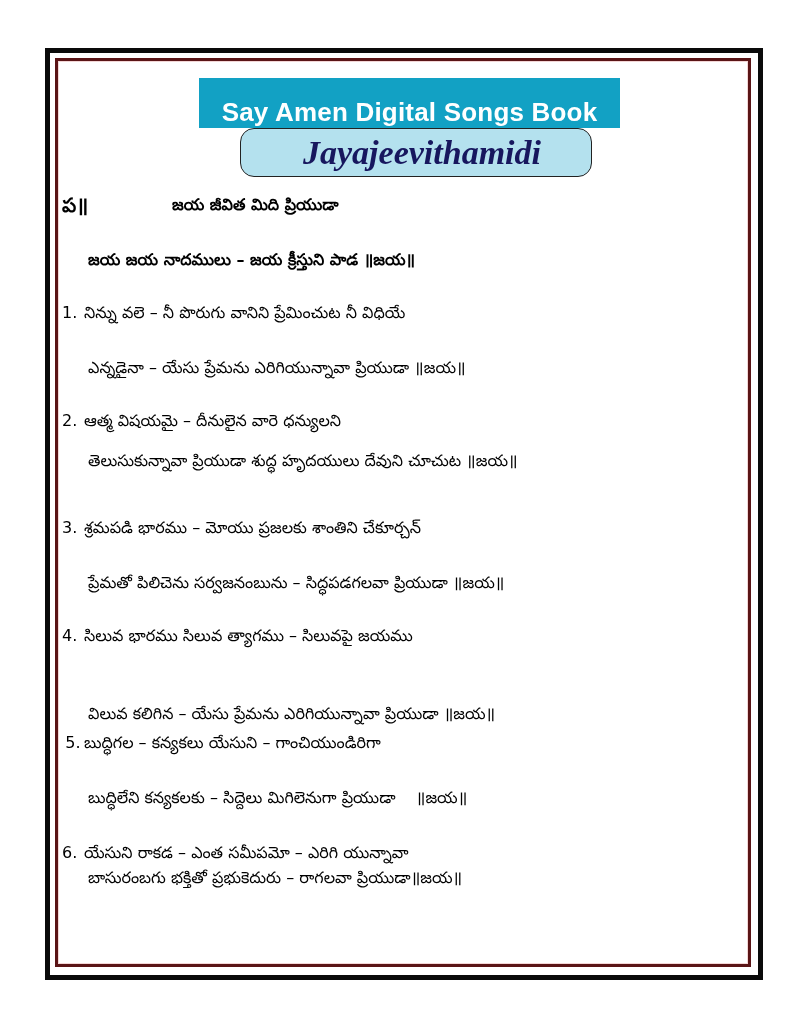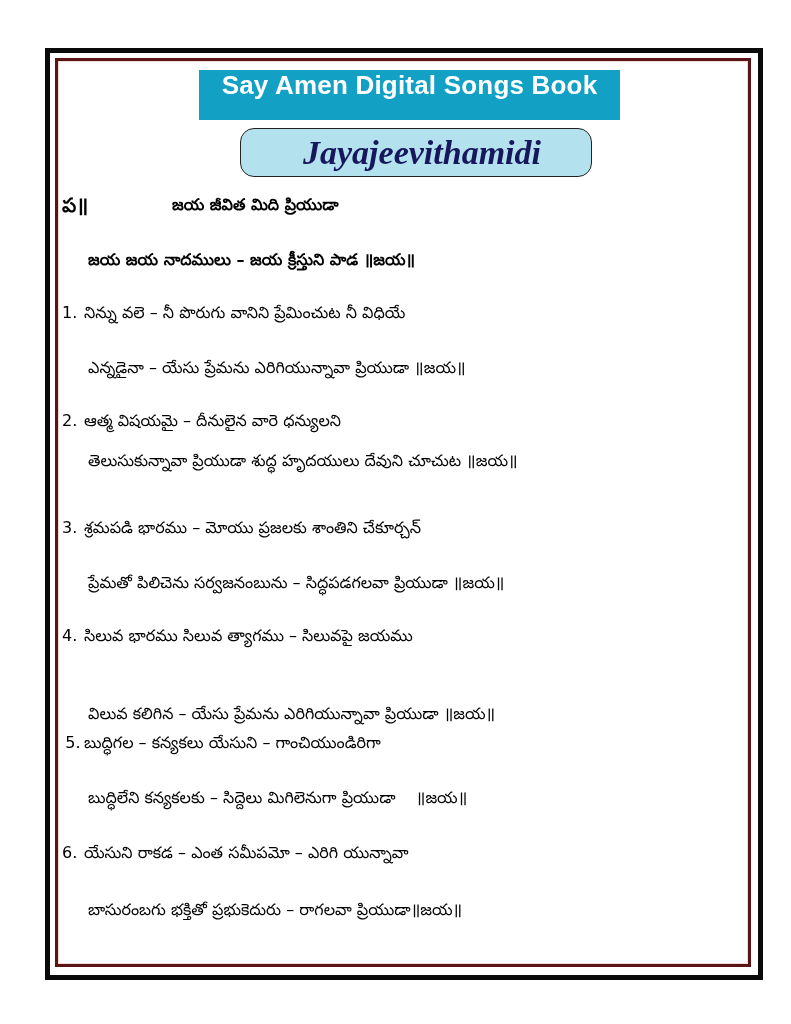--- a/index.html
+++ b/index.html
@@ -2,22 +2,22 @@
 <html><head>
   <meta charset="utf-8">
   <style>
     html, body { margin: 0; padding: 0; background: #ffffff; }
     body { width: 791px; height: 1024px; position: relative; overflow: hidden;
            font-family: "DejaVu Sans", sans-serif; color: #000; }
     .outer-frame { position: absolute; left: 45px; top: 48px; width: 708px; height: 922px;
                    border: 5px solid #0a0a0a; }
     .inner-frame { position: absolute; left: 55px; top: 58px; width: 690px; height: 903px;
                    border: 3px solid #5a1416; box-shadow: inset 0 0 0 1px #f3d6d6; }
-    .header-box { position: absolute; left: 199px; top: 70px; width: 421px; height: 50px;
-                  background: #12a1c4; color: #ffffff; display: flex; align-items: flex-start;
+    .header-box { position: absolute; left: 199px; top: 78px; width: 421px; height: 50px;
+                  background: #12a1c4; color: #ffffff; display: flex; align-items: flex-end;
                   justify-content: center; font-family: "Liberation Sans", sans-serif;
                   font-weight: bold; font-size: 26px; letter-spacing: 0.2px; }
     .title-pill { position: absolute; left: 240px; top: 128px; width: 338px; height: 47px;
                   background: #b4e1ee; border: 1.5px solid #222; border-radius: 14px;
                   display: flex; align-items: center; justify-content: center; padding-left: 12px; }
     .title-pill span { font-family: "Liberation Serif", serif; font-style: italic; font-weight: bold;
                        font-size: 34px; color: #17175e; }
     .line { position: absolute; left: 62px; white-space: nowrap; font-size: 16px; line-height: 28px; }
     .pallavi-label { position: absolute; left: 62px; font-size: 20px; font-weight: bold; line-height: 28px; }
     .bold { font-weight: bold; }
@@ -63,13 +63,13 @@
 <div class="line indent" style="top:700px;">విలువ కలిగిన – యేసు ప్రేమను ఎరిగియున్నావా ప్రియుడా ॥జయ॥</div>
 
 <div class="line" style="top:729px;text-align:center;">
   <span class="num">5.</span><span>బుద్ధిగల – కన్యకలు యేసుని – గాంచియుండిరిగా</span>
 </div>
 <div class="line indent" style="top:784px; white-space: pre;">బుద్ధిలేని కన్యకలకు – సిద్దెలు మిగిలెనుగా ప్రియుడా    ॥జయ॥</div>
 
 <div class="line" style="top:839px;">
   <span class="num">6.</span><span>యేసుని రాకడ – ఎంత సమీపమో – ఎరిగి యున్నావా</span>
 </div>
-<div class="line indent" style="top:896px;">బాసురంబగు భక్తితో ప్రభుకెదురు – రాగలవా ప్రియుడా॥జయ॥</div>
+<div class="line indent" style="top:864px;">బాసురంబగు భక్తితో ప్రభుకెదురు – రాగలవా ప్రియుడా॥జయ॥</div>
 
 </body></html>

